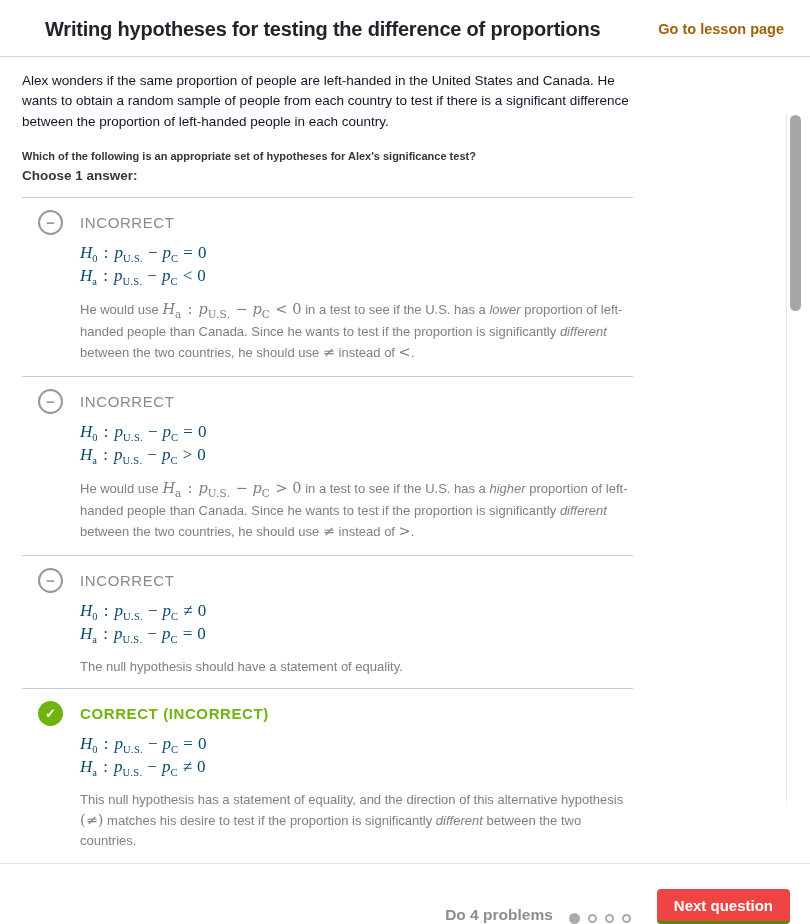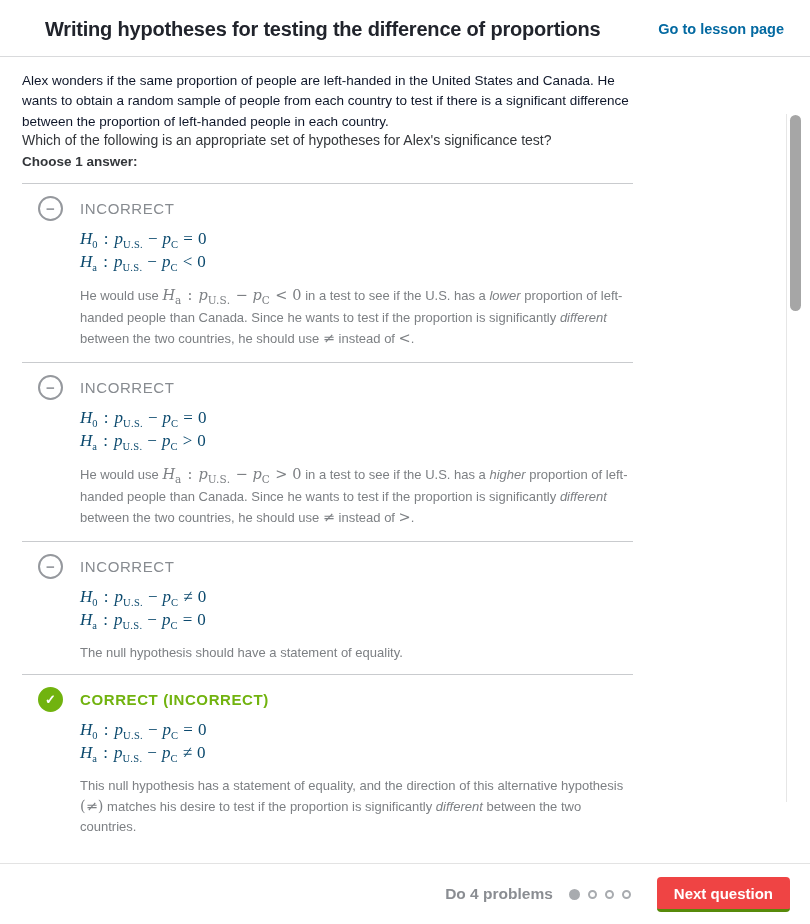--- a/index.html
+++ b/index.html
@@ -3,27 +3,27 @@
 <meta charset="utf-8">
 <style>
   * { margin: 0; padding: 0; box-sizing: border-box; }
   html, body { width: 810px; height: 924px; overflow: hidden; background: #fff;
     font-family: "Liberation Sans", sans-serif; }
 
   
   .header { height: 57px; display: flex; align-items: center; justify-content: space-between;
     padding: 2px 26px 0 45px; border-bottom: 1px solid #d9dadc; background: #fff; }
   .title { font-size: 20px; font-weight: bold; color: #21242c; letter-spacing: -0.2px; }
-  .lesson-link { font-size: 14.5px; font-weight: bold; color: #0369a1; text-decoration: none; cursor: pointer; }
+  .lesson-link { font-size: 14.5px; font-weight: bold; color: #a16207; text-decoration: none; cursor: pointer; }
 
   
   .main { position: relative; height: 806px; overflow: hidden; background: #fff; }
   .content { width: 634px; padding: 14px 0 0 22px; }
   .intro { font-size: 13.5px; color: #0f172a; line-height: 1.5; width: 608px; }
-  .prompt { font-size: 14px; font-weight: normal; color: #33363a; }
+  .prompt { font-size: 11px; font-weight: bold; color: #33363a; margin-top: 18px; }
   .choose { font-size: 13.5px; font-weight: bold; color: #33363a; margin-top: 6px; margin-bottom: 14px; }
   .divider { border: none; border-top: 1px solid #c9cbce; width: 611px; }
 
   
   .choice { padding: 12px 0 12px 16px; cursor: pointer; }
   .choice-head { display: flex; align-items: center; }
   .cicon { width: 25px; height: 25px; border-radius: 50%; border: 2px solid #95989d;
     color: #95989d; display: flex; align-items: center; justify-content: center;
     font-size: 15px; font-weight: bold; flex: 0 0 auto; }
   .cicon.correct { background: #71b30f; border-color: #71b30f; color: #fff; font-size: 13px; }
@@ -43,21 +43,21 @@
   .im { font-family: "DejaVu Serif", serif; font-size: 14.5px; color: #7d8084; }
 
   
   .scroll-track { position: absolute; top: 57px; bottom: 61px; right: 6px; width: 18px;
     border-left: 1px solid #e6e6e6; background: #fff; }
   .scroll-thumb { position: absolute; top: 1px; left: 3px; width: 11px; height: 196px;
     border-radius: 6px; background: #a6a6a6; cursor: pointer; }
 
   
   .footer { position: absolute; left: 0; bottom: 0; width: 810px; height: 61px; background: #fff;
-    border-top: 1px solid #e3e3e3; display: flex; align-items: center; justify-content: flex-end;
+    border-top: 1px solid #e3e3e3; display: flex; align-items: flex-end; justify-content: flex-end;
     padding-right: 20px; }
   .problems-label { font-size: 15.5px; font-weight: bold; color: #8a8d92; margin-right: 16px; }
   .dots { display: flex; align-items: center; gap: 8px; margin-right: 26px; }
   .dot { width: 9px; height: 9px; border-radius: 50%; border: 2px solid #a8abaf; }
   .dot.active { width: 11px; height: 11px; background: #a8abaf; border-color: #a8abaf; }
   .next-btn { background: #ef4444; border: none; border-bottom: 3px solid #578a0a; border-radius: 4px;
     color: #fff; font-family: "Liberation Sans", sans-serif; font-size: 15px; font-weight: bold;
     padding: 8px 17px 7px; cursor: pointer; }
 
   .page-frame { width: 810px; height: 924px; position: relative; }

